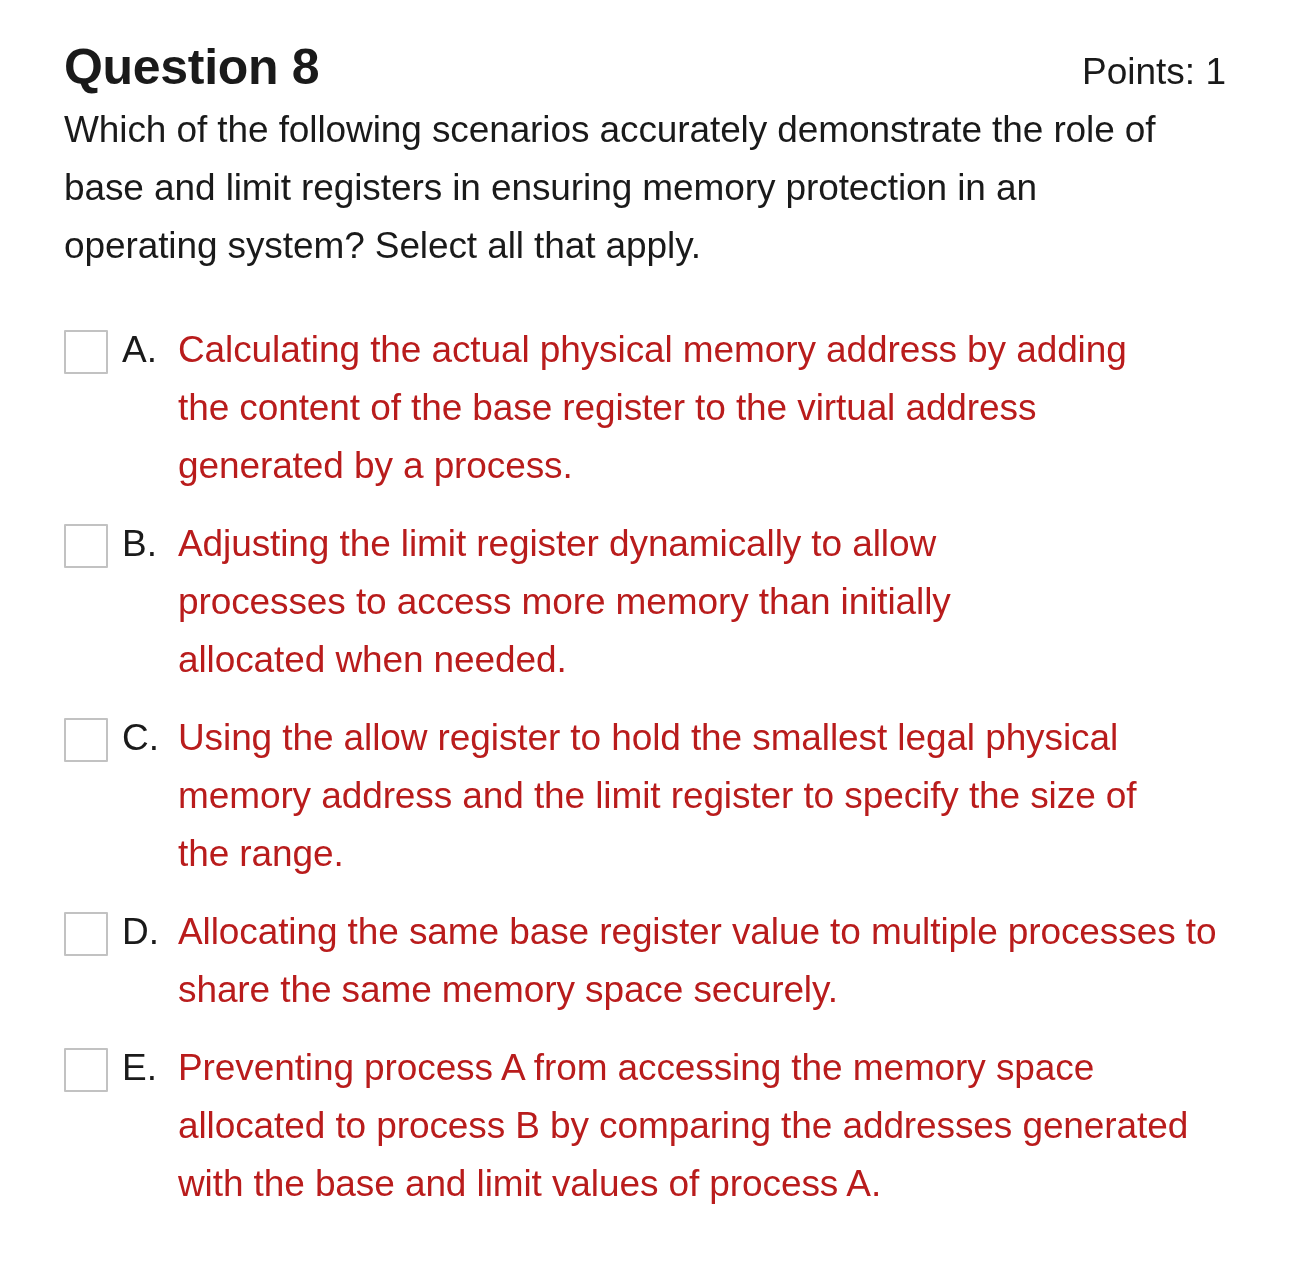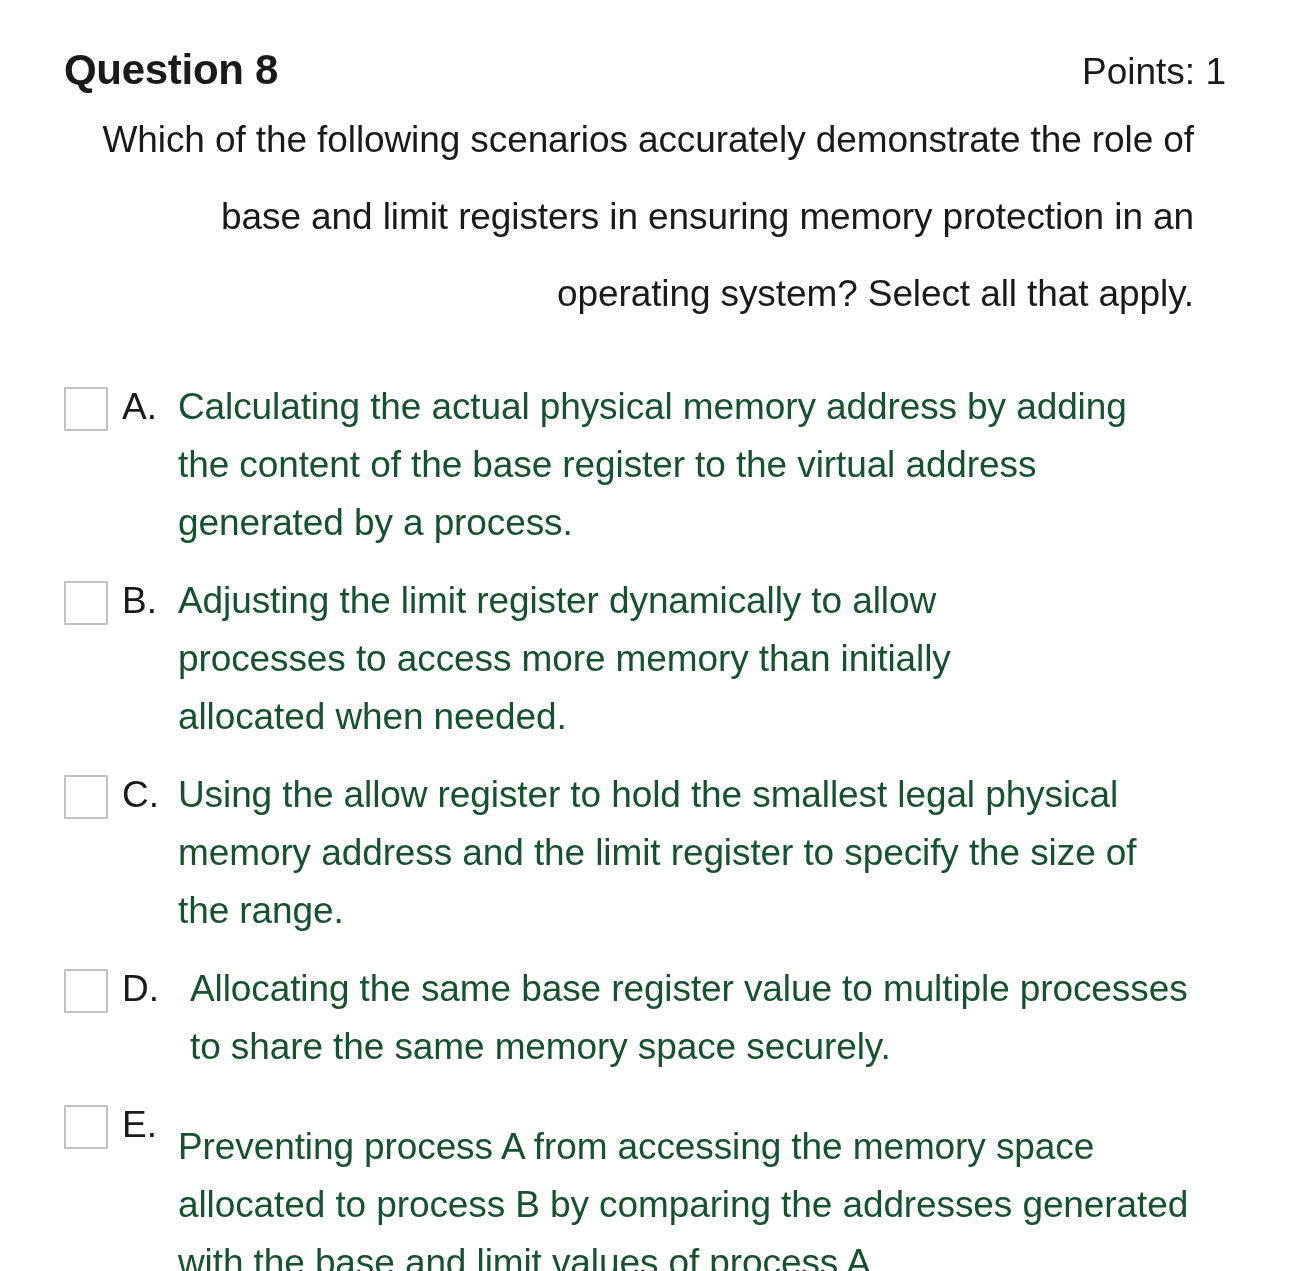--- a/index.html
+++ b/index.html
@@ -21,44 +21,43 @@
     padding: 34px 62px 0 64px;
     background: #ffffff;
   }
   .q-header {
     display: flex;
     align-items: baseline;
     justify-content: space-between;
     width: 100%;
   }
   .q-title {
-    font-size: 42px;
+    font-size: 50px;
     font-weight: bold;
     line-height: 54px;
     letter-spacing: -0.3px;
     color: #1a1a1a;
     white-space: nowrap;
   }
   .q-points {
     font-size: 37px;
     font-weight: normal;
     line-height: 54px;
     color: #1a1a1a;
     white-space: nowrap;
     padding-right: 2px;
     margin-top: 11px;
   }
   .q-stem {
     font-size: 37px;
-    line-height: 77px;
+    line-height: 58px;
     color: #1a1a1a;
     margin-top: 2px;
     max-width: 1130px;
     letter-spacing: -0.1px;
-    text-align: right;
   }
   .options {
     margin-top: 46px;
   }
   .option {
     display: flex;
     align-items: flex-start;
     margin-bottom: 20px;
   }
   .option:last-child {
@@ -82,28 +81,28 @@
   .opt-letter {
     flex: 0 0 auto;
     font-size: 37px;
     line-height: 58px;
     color: #1a1a1a;
     width: 56px;
   }
   .opt-text {
     font-size: 37px;
     line-height: 58px;
-    color: #14532d;
+    color: #b91c1c;
     letter-spacing: -0.1px;
   }
   .opt-a .opt-text { max-width: 1000px; }
   .opt-b .opt-text { max-width: 920px; }
   .opt-c .opt-text { max-width: 960px; }
-  .opt-d .opt-text { max-width: 1050px; margin-left: 12px; }
-  .opt-e .opt-text { max-width: 1052px; margin-top: 22px; }
+  .opt-d .opt-text { max-width: 1050px; }
+  .opt-e .opt-text { max-width: 1052px; }
 </style>
 </head>
 <body>
 
 <div class="page">
 
   <div class="q-header">
     <div class="q-title">Question 8</div>
     <div class="q-points">Points: 1</div>
   </div>

